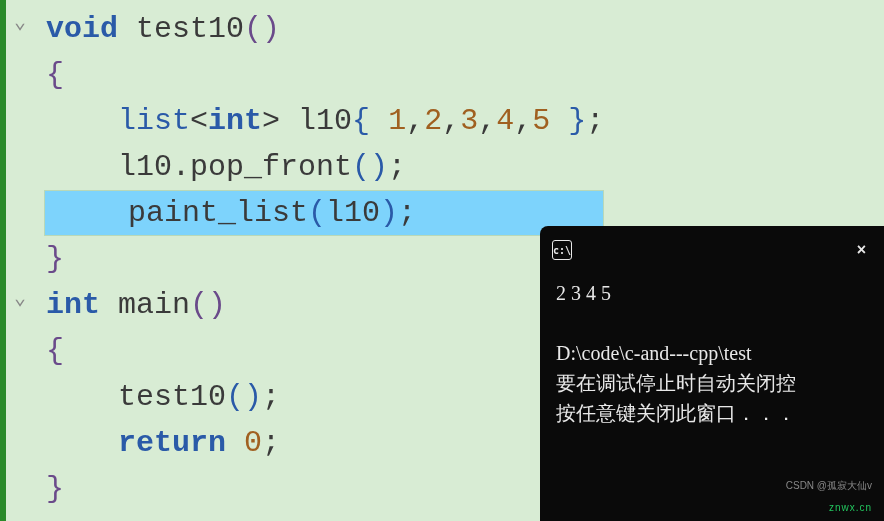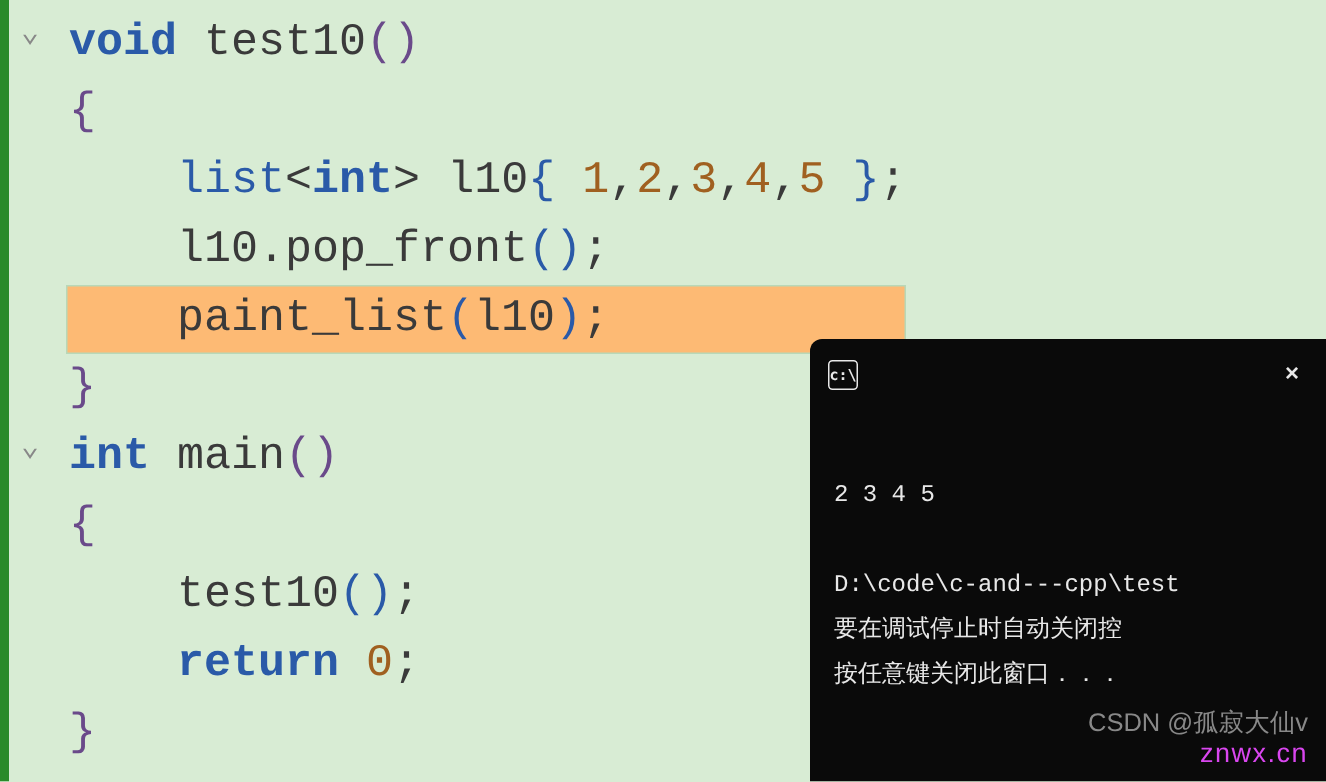--- a/index.html
+++ b/index.html
@@ -37,24 +37,24 @@
     height: 46px;
     line-height: 46px;
   }
   .code {
     position: absolute;
     left: 40px;
     top: 6px;
   }
   .line { height: 46px; }
   .line.highlight {
-    background: #fdba74;
+    background: #7dd3fc;
     box-shadow: inset 0 0 0 1px #b8d8b8;
     margin-left: -2px;
-    padding-left: 2px;
+    padding-left: 12px;
   }
   .kw { color: #2a5aa8; font-weight: bold; }
   .id { color: #3a3a3a; }
   .ty { color: #2a5aa8; font-weight: normal; }
   .num { color: #a06020; }
   .pn { color: #3a3a3a; }
   .par { color: #6a4a8a; }
   .par2 { color: #2a5aa8; }
 
   .console {
@@ -89,41 +89,40 @@
     font-size: 10px;
     font-family: Consolas, monospace;
   }
   .console-close {
     margin-left: auto;
     font-size: 16px;
     padding: 0 6px;
   }
   .console-body {
     padding: 4px 16px;
-    font-family: Liberation Mono, monospace;
-    font-size: 16px;
+    font-family: Liberation Serif, serif;
+    font-size: 20px;
     line-height: 30px;
     white-space: pre-wrap;
     word-break: break-all;
-    margin-top: 37px;
   }
   .watermark {
     position: absolute;
     right: 12px;
     bottom: 8px;
-    font-size: 18px;
-    color: #d946ef;
+    font-size: 10px;
+    color: #22c55e;
     font-family: sans-serif;
     letter-spacing: 1px;
   }
   .watermark2 {
     position: absolute;
     right: 12px;
     bottom: 28px;
-    font-size: 17px;
+    font-size: 10px;
     color: #888;
     font-family: sans-serif;
   }
 </style>
 </head>
 <body>
 
 <div class="editor">
   <div class="gutter" id="gutter"><span class="fold">⌄</span><span class="fold"></span><span class="fold"></span><span class="fold"></span><span class="fold"></span><span class="fold"></span><span class="fold">⌄</span><span class="fold"></span><span class="fold"></span><span class="fold"></span><span class="fold"></span></div>
   <div class="code" id="code"><div class="line"><span class="kw">void</span><span> </span><span class="id">test10</span><span class="par">()</span></div><div class="line"><span class="par">{</span></div><div class="line"><span>    </span><span class="ty">list</span><span class="pn">&lt;</span><span class="kw">int</span><span class="pn">&gt;</span><span> </span><span class="id">l10</span><span class="par2">{</span><span> </span><span class="num">1</span><span class="pn">,</span><span class="num">2</span><span class="pn">,</span><span class="num">3</span><span class="pn">,</span><span class="num">4</span><span class="pn">,</span><span class="num">5</span><span> </span><span class="par2">}</span><span class="pn">;</span></div><div class="line"><span>    </span><span class="id">l10</span><span class="pn">.</span><span class="id">pop_front</span><span class="par2">()</span><span class="pn">;</span></div><div class="line highlight"><span>    </span><span class="id">paint_list</span><span class="par2">(</span><span class="id">l10</span><span class="par2">)</span><span class="pn">;</span></div><div class="line"><span class="par">}</span></div><div class="line"><span class="kw">int</span><span> </span><span class="id">main</span><span class="par">()</span></div><div class="line"><span class="par">{</span></div><div class="line"><span>    </span><span class="id">test10</span><span class="par2">()</span><span class="pn">;</span></div><div class="line"><span>    </span><span class="kw">return</span><span> </span><span class="num">0</span><span class="pn">;</span></div><div class="line"><span class="par">}</span></div></div>

